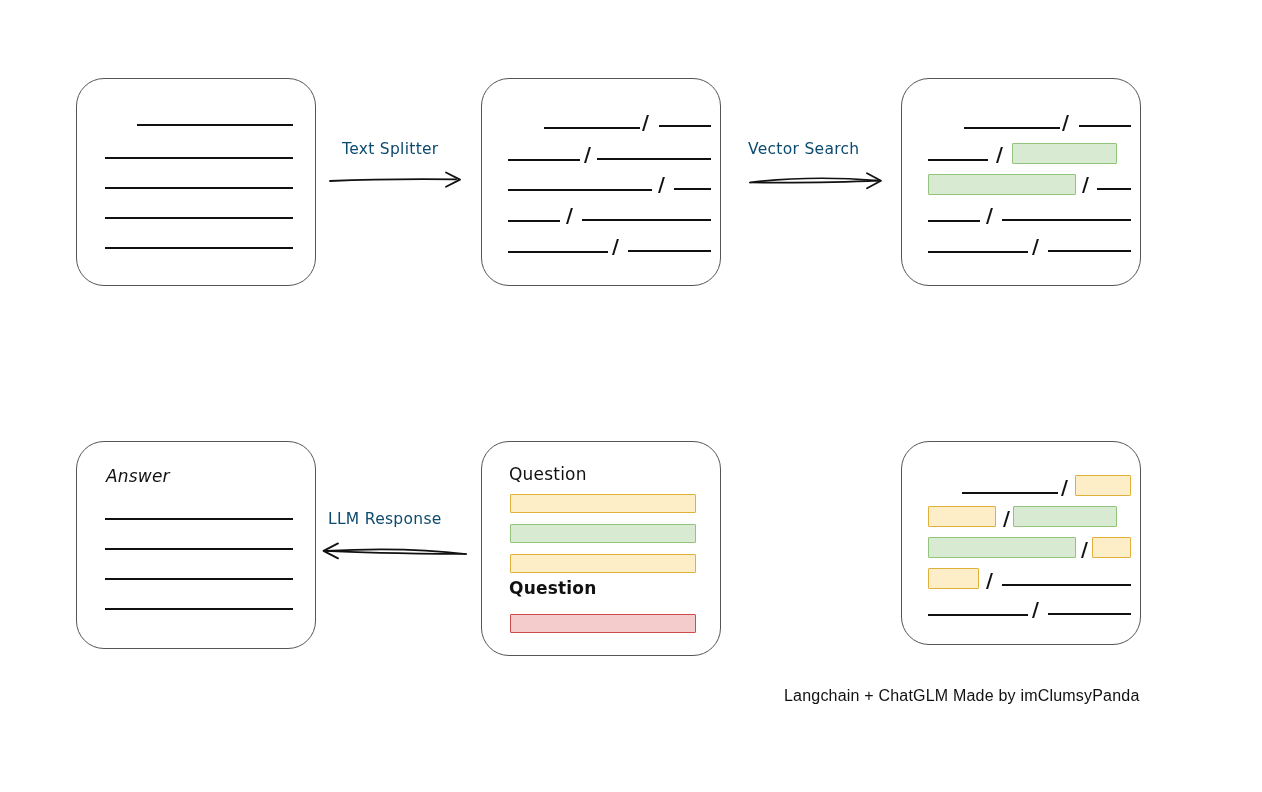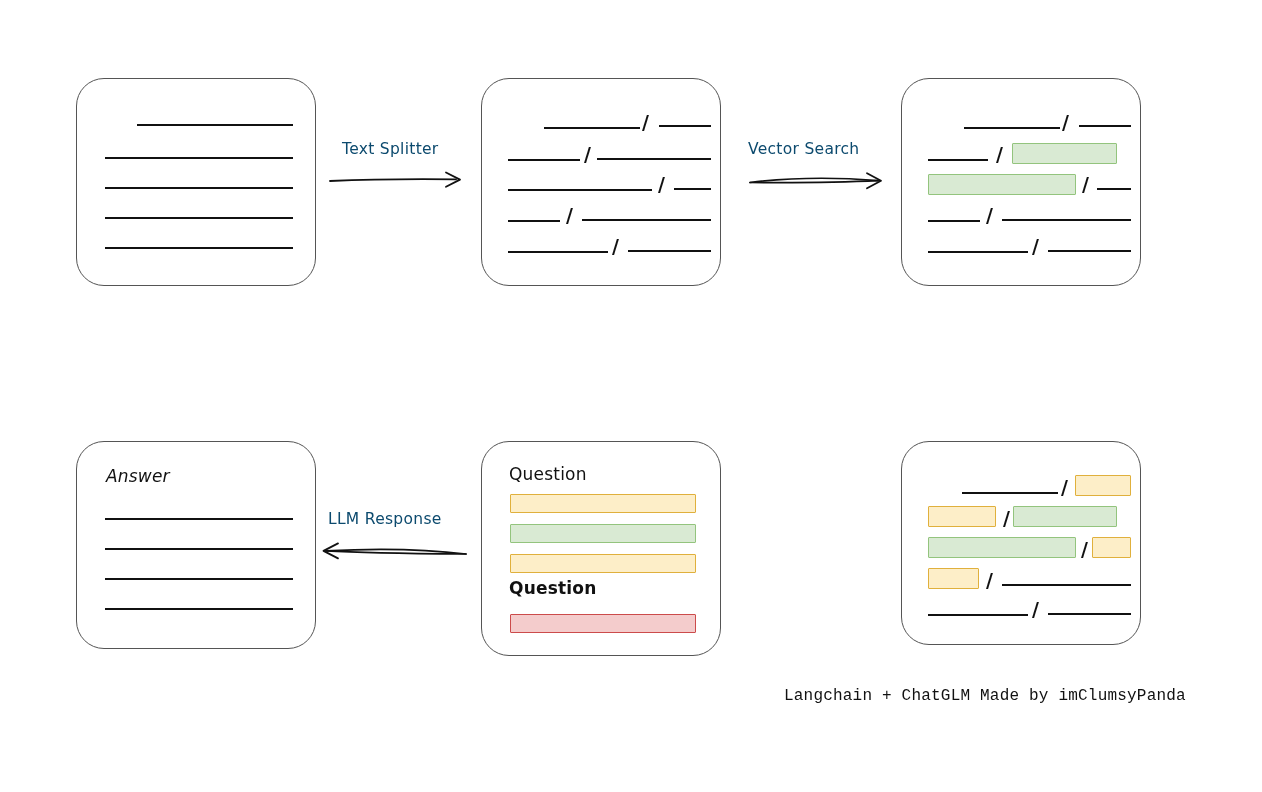--- a/index.html
+++ b/index.html
@@ -86,21 +86,21 @@
     letter-spacing: 0.3px;
   }
   .arrow-svg {
     position: absolute;
     overflow: visible;
   }
 
   
   .footer-caption {
     position: absolute;
-    font-family: Liberation Mono, monospace;
+    font-family: Liberation Sans, sans-serif;
     font-size: 16px;
     color: #111111;
     white-space: nowrap;
     letter-spacing: 0.2px;
   }
 </style>
 </head>
 <body>
 
 <div class="canvas">

